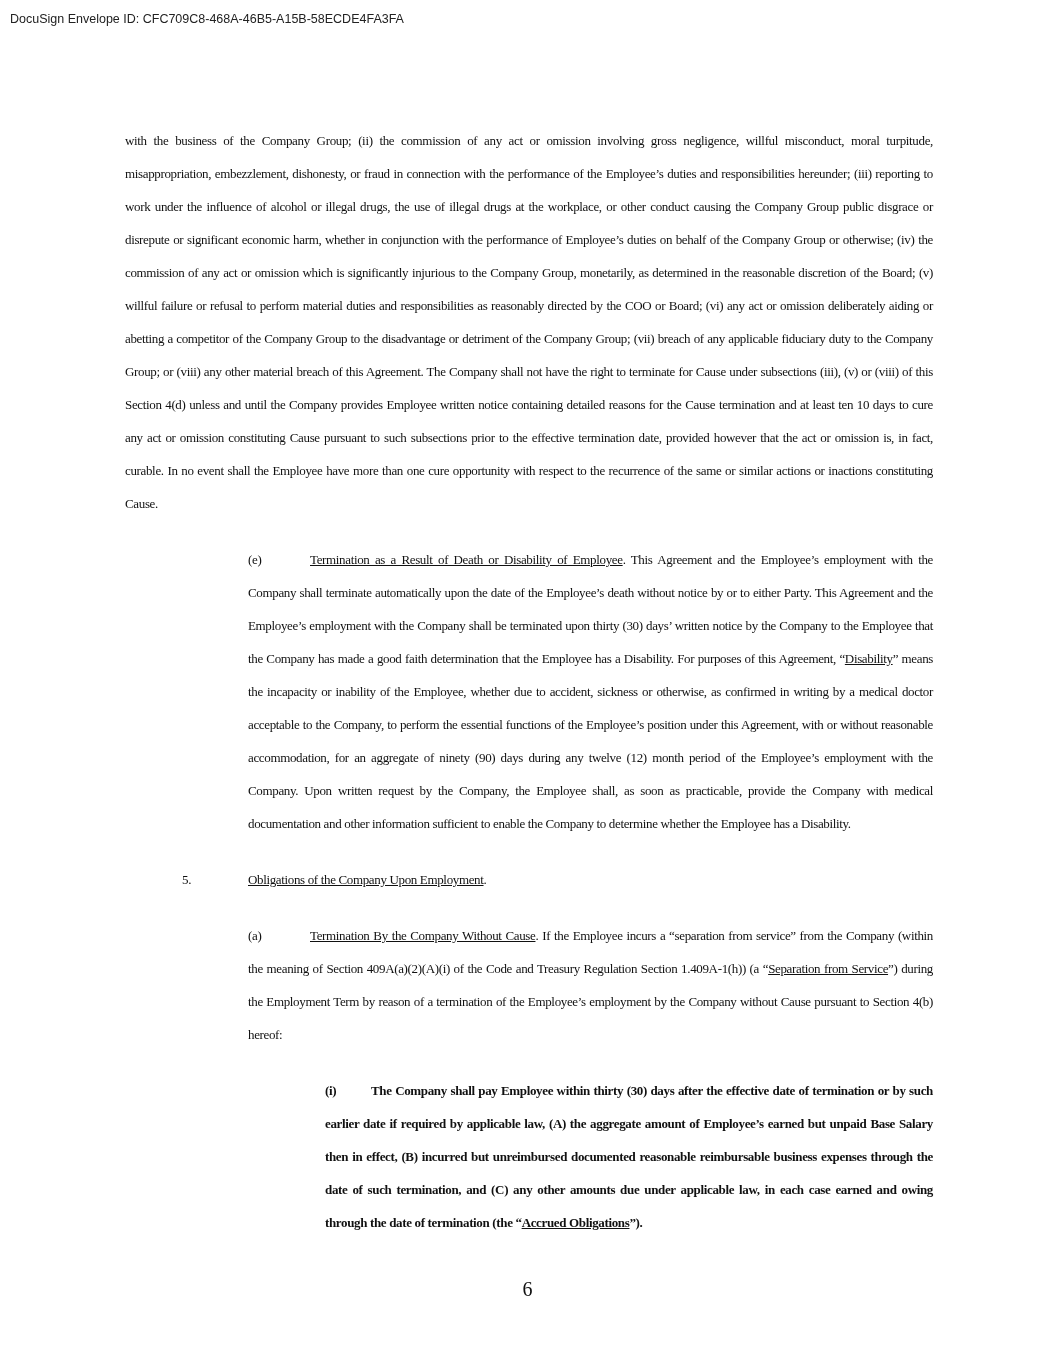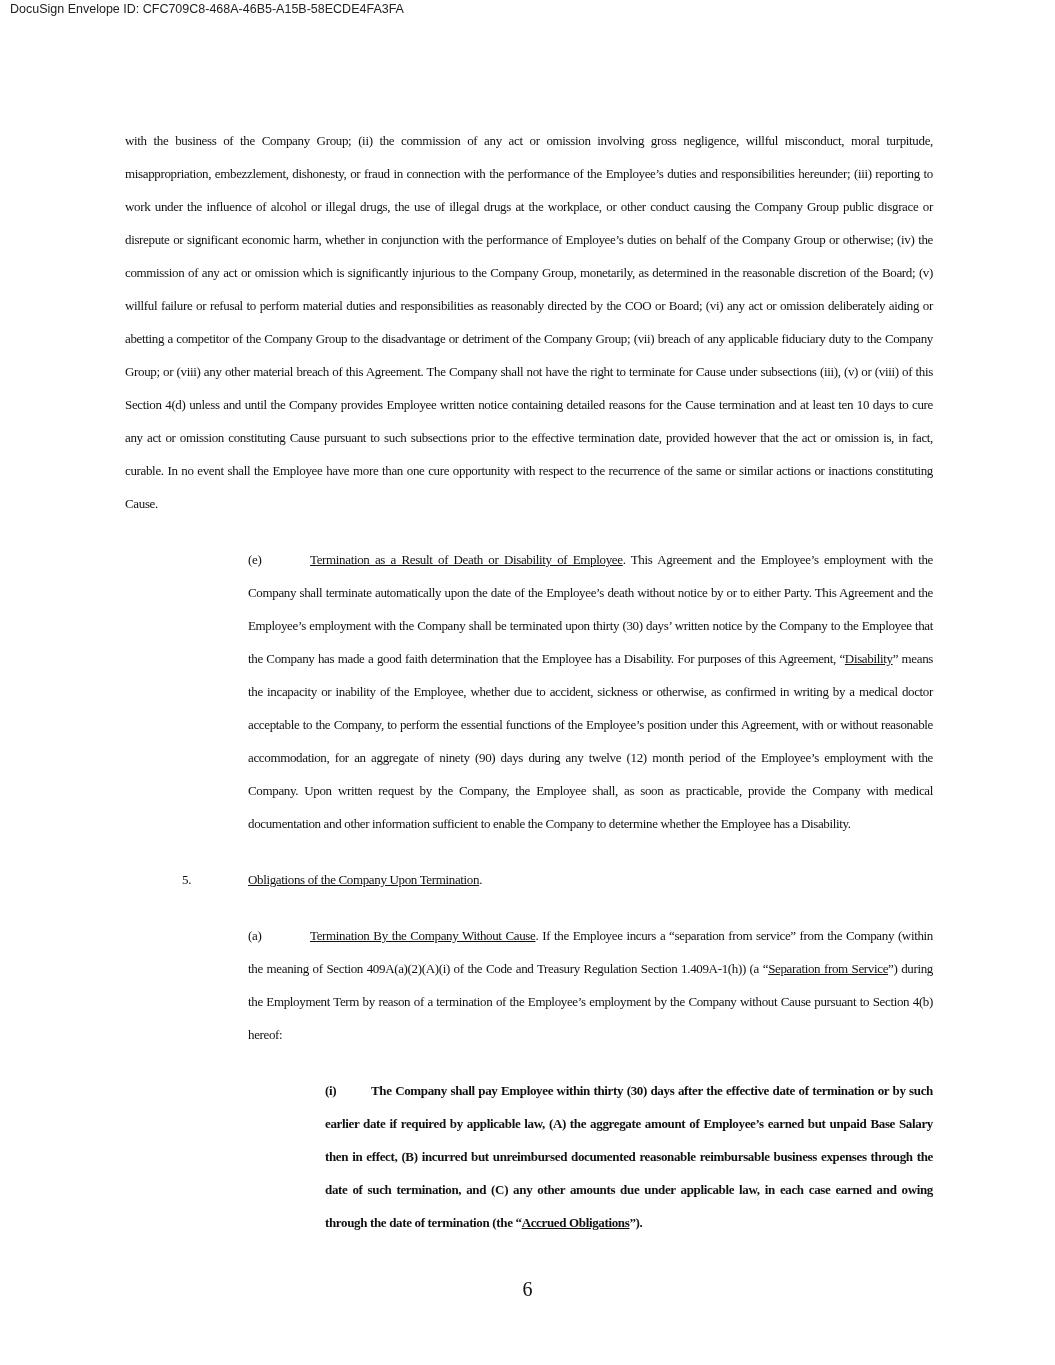--- a/index.html
+++ b/index.html
@@ -1,18 +1,18 @@
 <!DOCTYPE html>
 <html><head>
 <meta charset="utf-8">
 <style>
   html, body { margin: 0; padding: 0; background: #ffffff; }
   body { width: 1055px; height: 1365px; position: relative; overflow: hidden; color: #111; }
   .envelope {
-    position: absolute; left: 10px; top: 2px;
+    position: absolute; left: 10px; top: 12px;
     font-family: "Liberation Sans", sans-serif; font-size: 12.5px; color: #222;
   }
   .page {
     position: absolute; left: 125px; top: 124px; width: 808px;
     font-family: "Liberation Serif", serif; font-size: 13px; line-height: 33px;
     text-align: justify; letter-spacing: -0.35px;
   }
   .page p { margin: 0; }
   .gap { height: 23px; }
   .u { text-decoration: underline; }
@@ -34,21 +34,21 @@
 
 <div class="page">
   <p>with the business of the Company Group; (ii) the commission of any act or omission involving gross negligence, willful misconduct, moral turpitude, misappropriation, embezzlement, dishonesty, or fraud in connection with the performance of the Employee’s duties and responsibilities hereunder; (iii) reporting to work under the influence of alcohol or illegal drugs, the use of illegal drugs at the workplace, or other conduct causing the Company Group public disgrace or disrepute or significant economic harm, whether in conjunction with the performance of Employee’s duties on behalf of the Company Group or otherwise; (iv) the commission of any act or omission which is significantly injurious to the Company Group, monetarily, as determined in the reasonable discretion of the Board; (v) willful failure or refusal to perform material duties and responsibilities as reasonably directed by the COO or Board; (vi) any act or omission deliberately aiding or abetting a competitor of the Company Group to the disadvantage or detriment of the Company Group; (vii) breach of any applicable fiduciary duty to the Company Group; or (viii) any other material breach of this Agreement.  The Company shall not have the right to terminate for Cause under subsections (iii), (v) or (viii) of this Section 4(d) unless and until the Company provides Employee written notice containing detailed reasons for the Cause termination and at least ten 10 days to cure any act or omission constituting Cause pursuant to such subsections prior to the effective termination date, provided however that the act or omission is, in fact, curable. In no event shall the Employee have more than one cure opportunity with respect to the recurrence of the same or similar actions or inactions constituting Cause.</p>
 
   <div class="gap"></div>
 
   <p class="ind-e"><span class="lbl">(e)</span><span class="u">Termination as a Result of Death or Disability of Employee</span><span>.  This Agreement and the Employee’s employment with the Company shall terminate automatically upon the date of the Employee’s death without notice by or to either Party.  This Agreement and the Employee’s employment with the Company shall be terminated upon thirty (30) days’ written notice by the Company to the Employee that the Company has made a good faith determination that the Employee has a Disability.  For purposes of this Agreement, “</span><span class="u">Disability</span><span>” means the incapacity or inability of the Employee, whether due to accident, sickness or otherwise, as confirmed in writing by a medical doctor acceptable to the Company, to perform the essential functions of the Employee’s position under this Agreement, with or without reasonable accommodation, for an aggregate of ninety (90) days during any twelve (12) month period of the Employee’s employment with the Company.  Upon written request by the Company, the Employee shall, as soon as practicable, provide the Company with medical documentation and other information sufficient to enable the Company to determine whether the Employee has a Disability.</span></p>
 
   <div class="gap"></div>
 
-  <p class="sec5"><span class="lbl">5.</span><span class="u">Obligations of the Company Upon Termination</span><span>.</span></p>
+  <p class="sec5"><span class="lbl">5.</span><span class="u">Obligations of the Company Upon Employment</span><span>.</span></p>
 
   <div class="gap"></div>
 
   <p class="ind-e"><span class="lbl">(a)</span><span class="u">Termination By the Company Without Cause</span><span>.  If the Employee incurs a “separation from service” from the Company (within the meaning of Section 409A(a)(2)(A)(i) of the Code and Treasury Regulation Section 1.409A-1(h)) (a “</span><span class="u">Separation from Service</span><span>”) during the Employment Term by reason of a termination of the Employee’s employment by the Company without Cause pursuant to Section 4(b) hereof:</span></p>
 
   <div class="gap"></div>
 
   <p class="ind-i"><span class="lbl">(i)</span><span>The Company shall pay Employee within thirty (30) days after the effective date of termination or by such earlier date if required by applicable law, (A) the aggregate amount of Employee’s earned but unpaid Base Salary then in effect, (B) incurred but unreimbursed documented reasonable reimbursable business expenses through the date of such termination, and (C) any other amounts due under applicable law, in each case earned and owing through the date of termination (the “</span><span class="u">Accrued Obligations</span><span>”).</span></p>
 </div>
 

